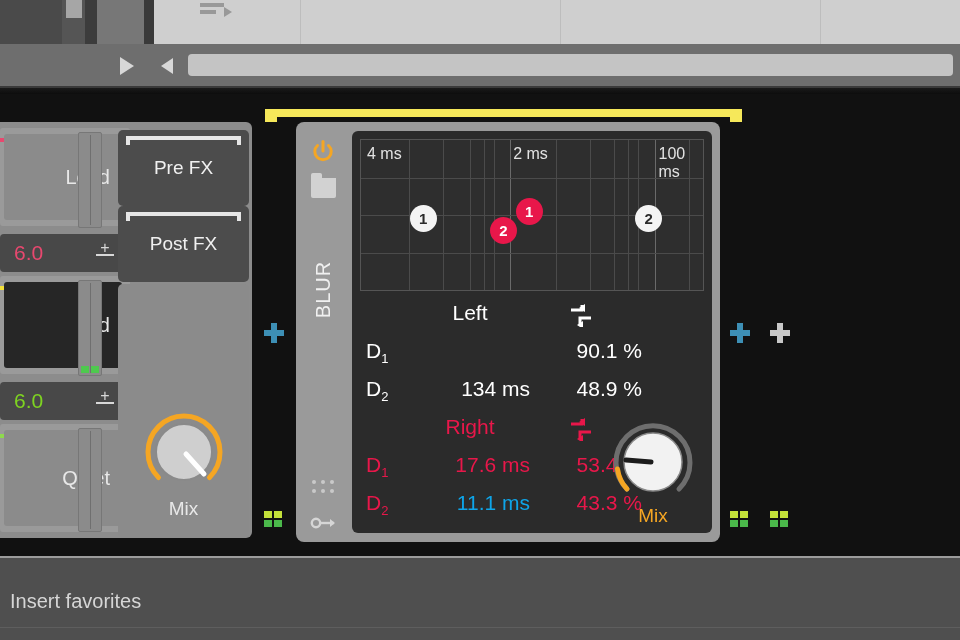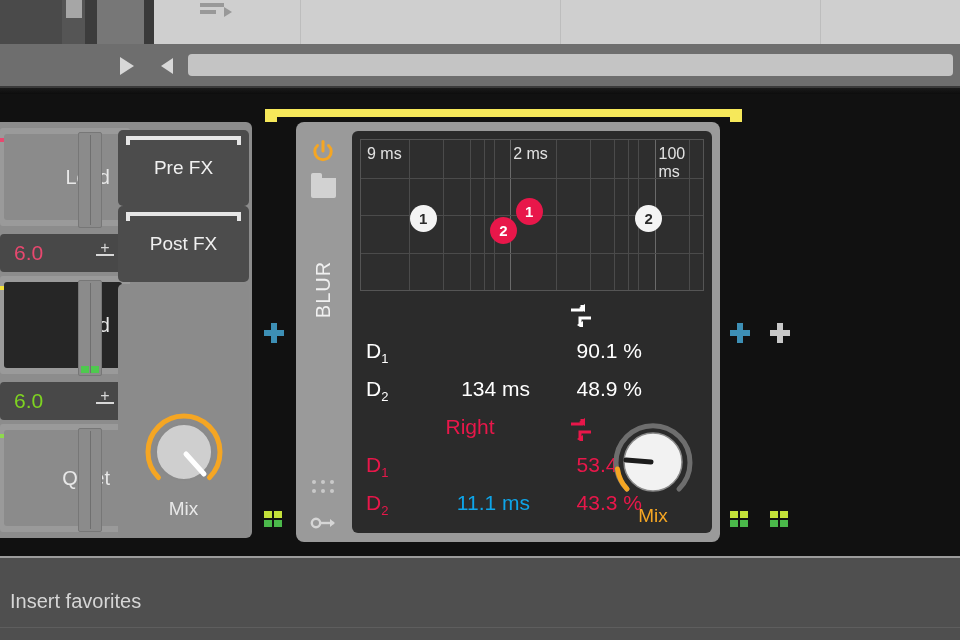--- a/index.html
+++ b/index.html
@@ -440,41 +440,42 @@
           <div class="gl" style="left:67%"></div>
           <div class="gl" style="left:74%"></div>
           <div class="gl" style="left:78%"></div>
           <div class="gl" style="left:81%"></div>
           <div class="gl major" style="left:86%"></div>
           <div class="gl" style="left:96%"></div>
           <div class="ghl" style="top:25%"></div>
           <div class="ghl" style="top:50%"></div>
           <div class="ghl" style="top:75%"></div>
 
-          <div class="glabel" style="left:6px">9 ms</div>
+          <div class="glabel" style="left:6px">4 ms</div>
           <div class="glabel" style="left:44.5%">2 ms</div>
           <div class="glabel" style="left:87%">100 ms</div>
 
           <div class="node white" style="left:18%;top:52%;margin-left:-13px;margin-top:-13px">
             <span>1</span>
           </div>
           <div class="node pink" style="left:41.5%;top:60%;margin-left:-13px;margin-top:-13px">
             <span>2</span>
           </div>
           <div class="node pink" style="left:49%;top:47%;margin-left:-13px;margin-top:-13px">
             <span>1</span>
           </div>
           <div class="node white" style="left:84%;top:52%;margin-left:-13px;margin-top:-13px">
             <span>2</span>
           </div>
         </div>
 
         <div class="params">
 
           <div class="prow" style="top:0px">
+            <div class="p-chan" style="color:#ffffff">Left</div>
             <div class="swap-icon">
               <svg width="26" height="24" viewBox="0 0 26 24">
                 <path d="M 3 7 L 14 7 L 14 2" fill="none" stroke="#ffffff" stroke-width="3"></path>
                 <path d="M 17 1 L 11 5 L 17 9 Z" fill="#ffffff"></path>
                 <path d="M 23 15 L 12 15 L 12 21" fill="none" stroke="#ffffff" stroke-width="3"></path>
                 <path d="M 9 22 L 15 18 L 15 26 Z" fill="#ffffff"></path>
               </svg>
             </div>
           </div>
 
@@ -502,20 +503,21 @@
                 <path d="M 23 15 L 12 15 L 12 21" fill="none" stroke="#e8174a" stroke-width="3"></path>
                 <path d="M 9 22 L 15 18 L 15 26 Z" fill="#e8174a"></path>
               </svg>
             </div>
           </div>
 
           <div class="prow" style="top:152px">
             <div class="p-d" style="color:#e8174a">
               <span>D</span><sub>1</sub>
             </div>
+            <div class="p-ms" style="color:#e8174a">17.6 ms</div>
             <div class="p-pct" style="color:#e8174a">53.4 %</div>
           </div>
 
           <div class="prow" style="top:190px">
             <div class="p-d" style="color:#e8174a">
               <span>D</span><sub>2</sub>
             </div>
             <div class="p-ms" style="color:#0ea5e9">11.1 ms</div>
             <div class="p-pct" style="color:#e8174a">43.3 %</div>
           </div>

